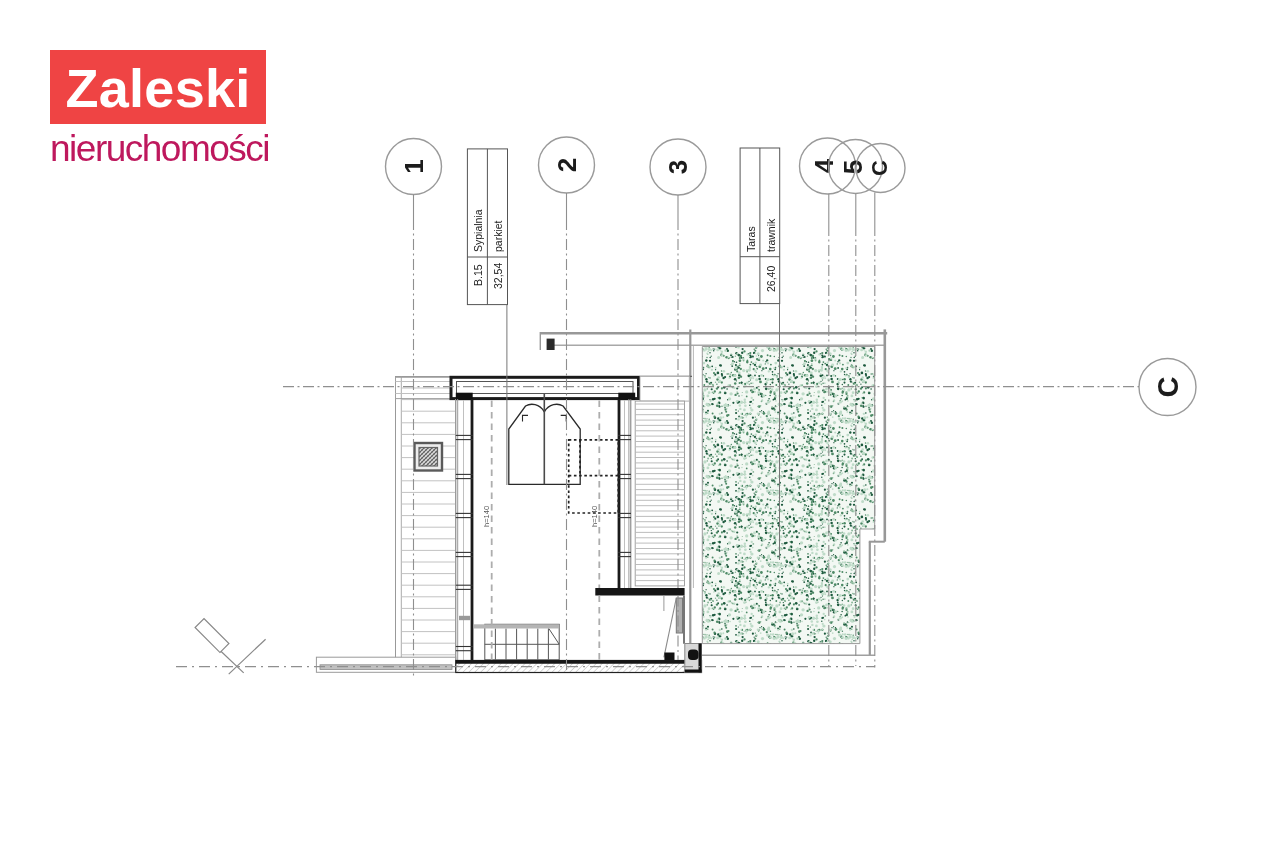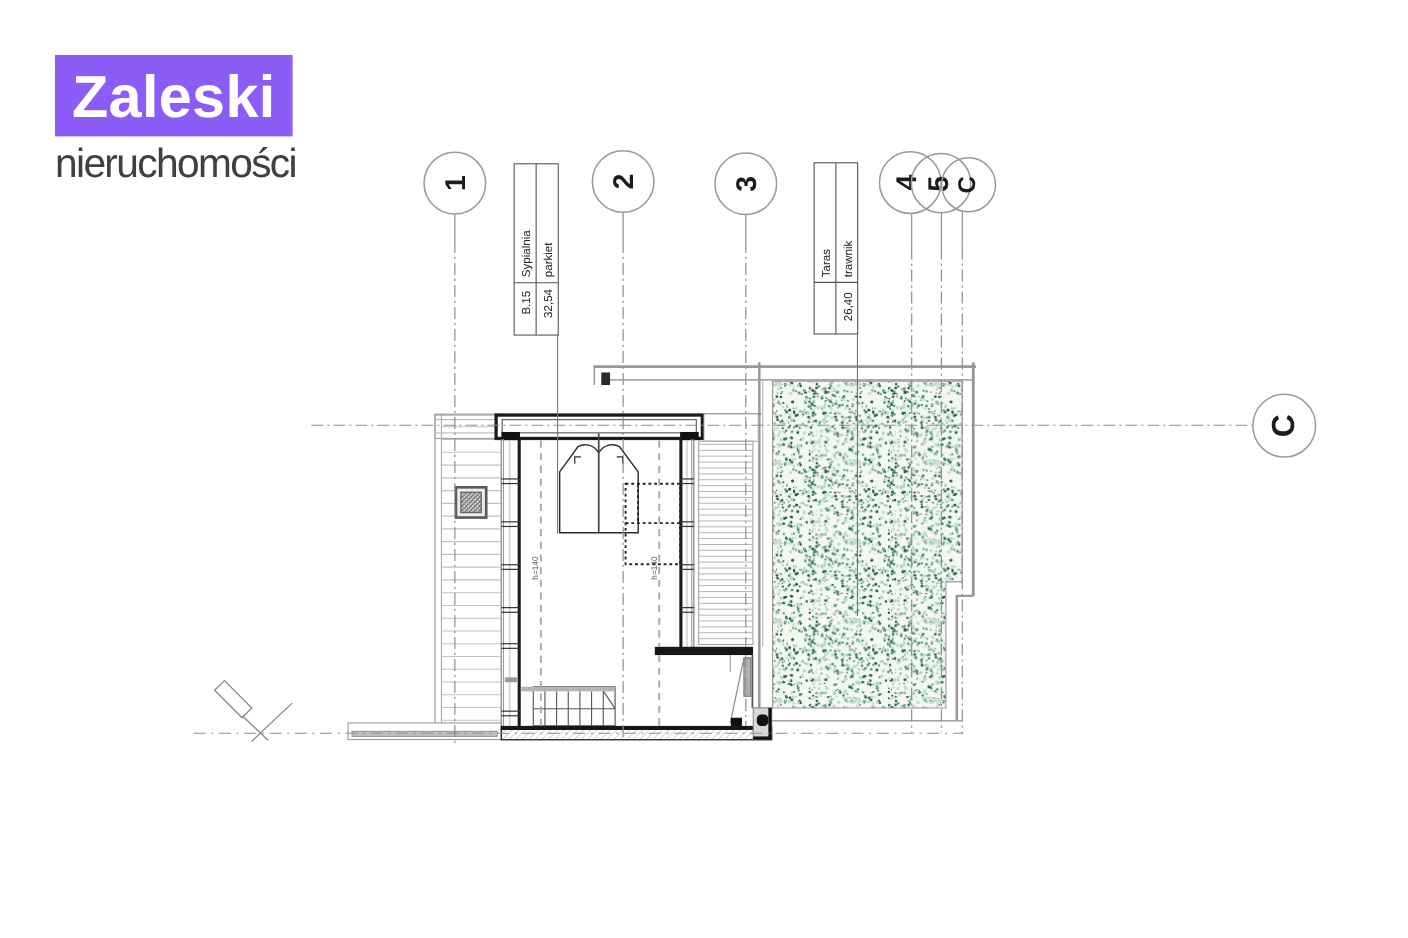--- a/index.html
+++ b/index.html
@@ -1,21 +1,21 @@
 <!DOCTYPE html>
 <html><head>
 <meta charset="utf-8">
 <style>
   html,body { margin:0; padding:0; background:#ffffff; }
   .page { position:relative; width:1280px; height:853px; background:#ffffff; overflow:hidden;
           font-family:"Liberation Sans", sans-serif; }
-  .logo-red { position:absolute; left:50px; top:50px; width:216px; height:74px; background:#8b5cf6;
+  .logo-red { position:absolute; left:50px; top:50px; width:216px; height:74px; background:#ef4444;
               display:flex; align-items:center; justify-content:center; }
   .logo-red span { color:#ffffff; font-weight:bold; font-size:54px; letter-spacing:0.3px; line-height:1; transform:translateY(1px); }
-  .logo-sub { position:absolute; left:50px; top:128px; width:218px; text-align:center; color:#404040;
+  .logo-sub { position:absolute; left:50px; top:128px; width:218px; text-align:center; color:#be185d;
               font-size:37px; letter-spacing:-1.5px; }
 </style>
 </head>
 <body>
 <div class="page">
 
 <div class="logo-red">
       <span>Zaleski</span>
     </div>
 

